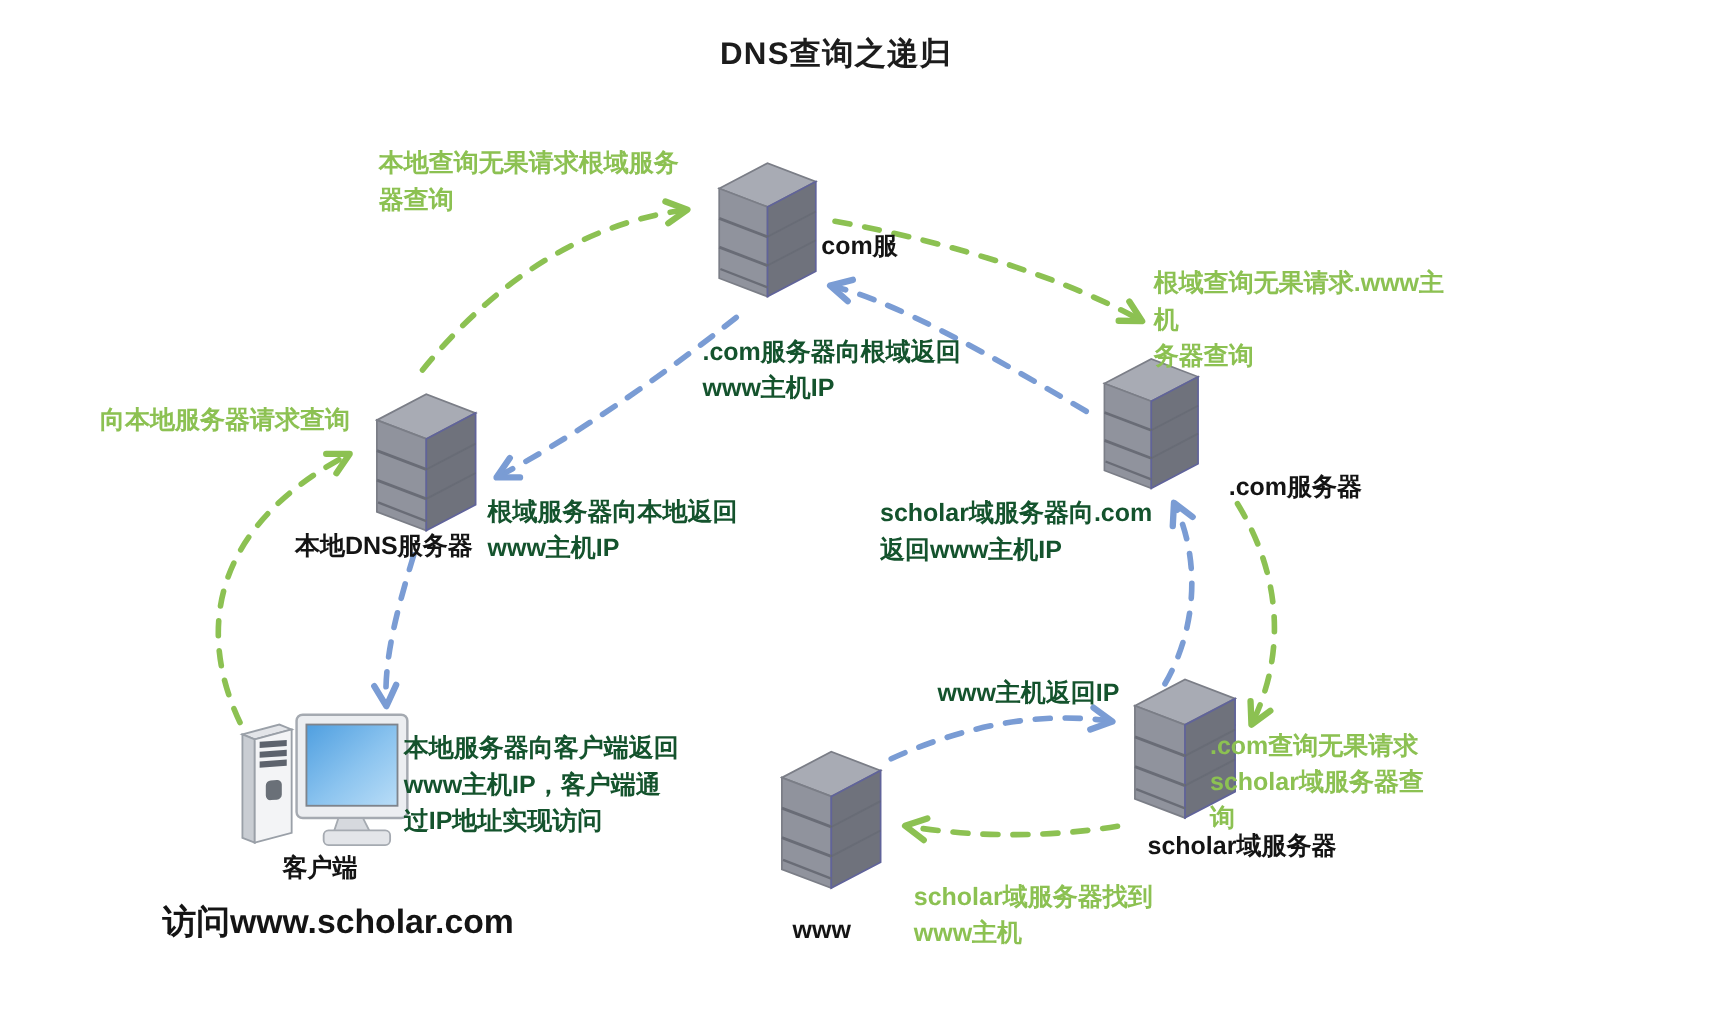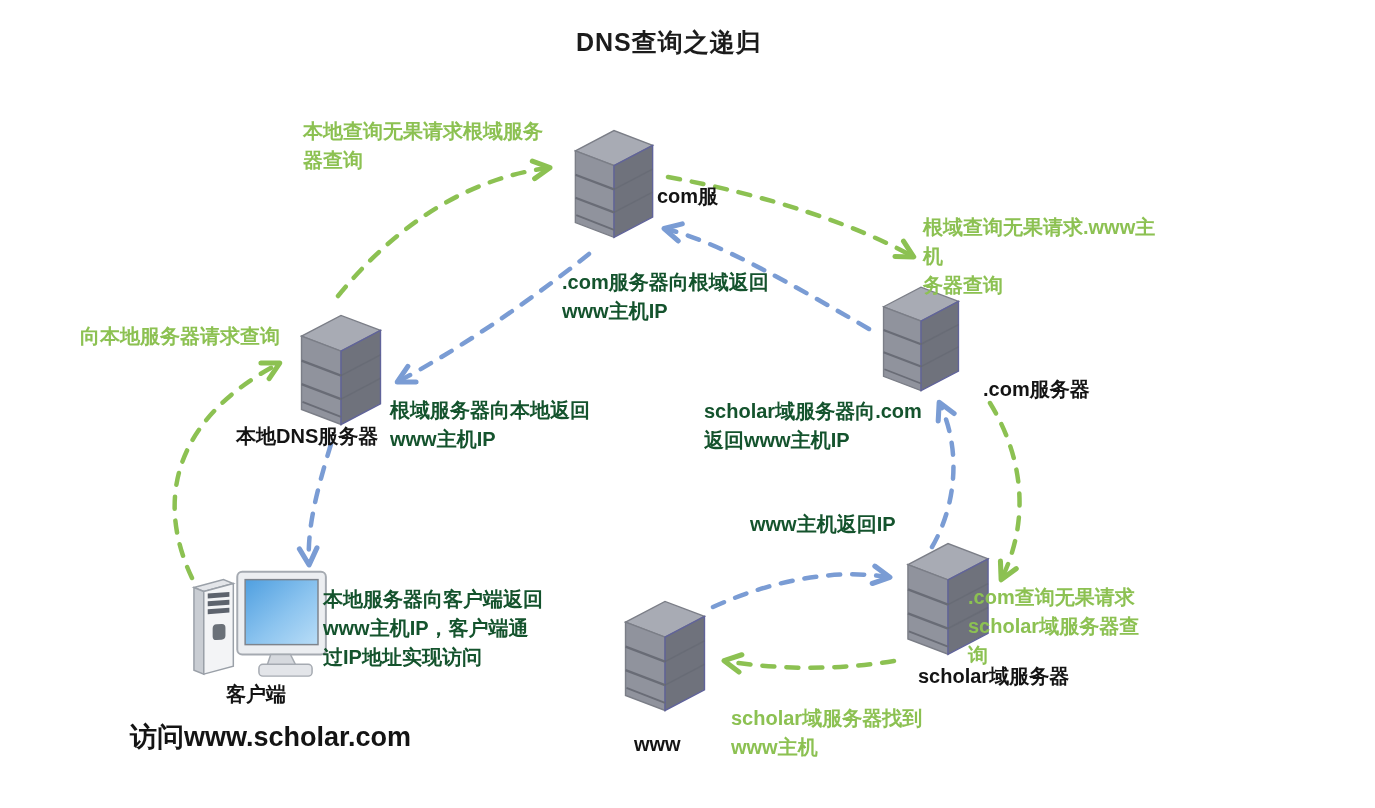--- a/index.html
+++ b/index.html
@@ -114,18 +114,18 @@
 scholar域服务器查询</div>
   <div class="ann green abs" style="left:731px;top:704px;">scholar域服务器找到
 www主机</div>
 
   <div class="ann blue abs" style="left:562px;top:268px;">.com服务器向根域返回
 www主机IP</div>
   <div class="ann blue abs" style="left:390px;top:396px;">根域服务器向本地返回
 www主机IP</div>
   <div class="ann blue abs" style="left:704px;top:397px;">scholar域服务器向.com
 返回www主机IP</div>
-  <div class="ann blue abs" style="left:750px;top:510px;">www主机返回IP</div>
+  <div class="ann blue abs" style="left:750px;top:541px;">www主机返回IP</div>
   <div class="ann blue abs" style="left:323px;top:585px;">本地服务器向客户端返回
 www主机IP，客户端通
 过IP地址实现访问</div>
 
 </div>
 
 </body></html>

